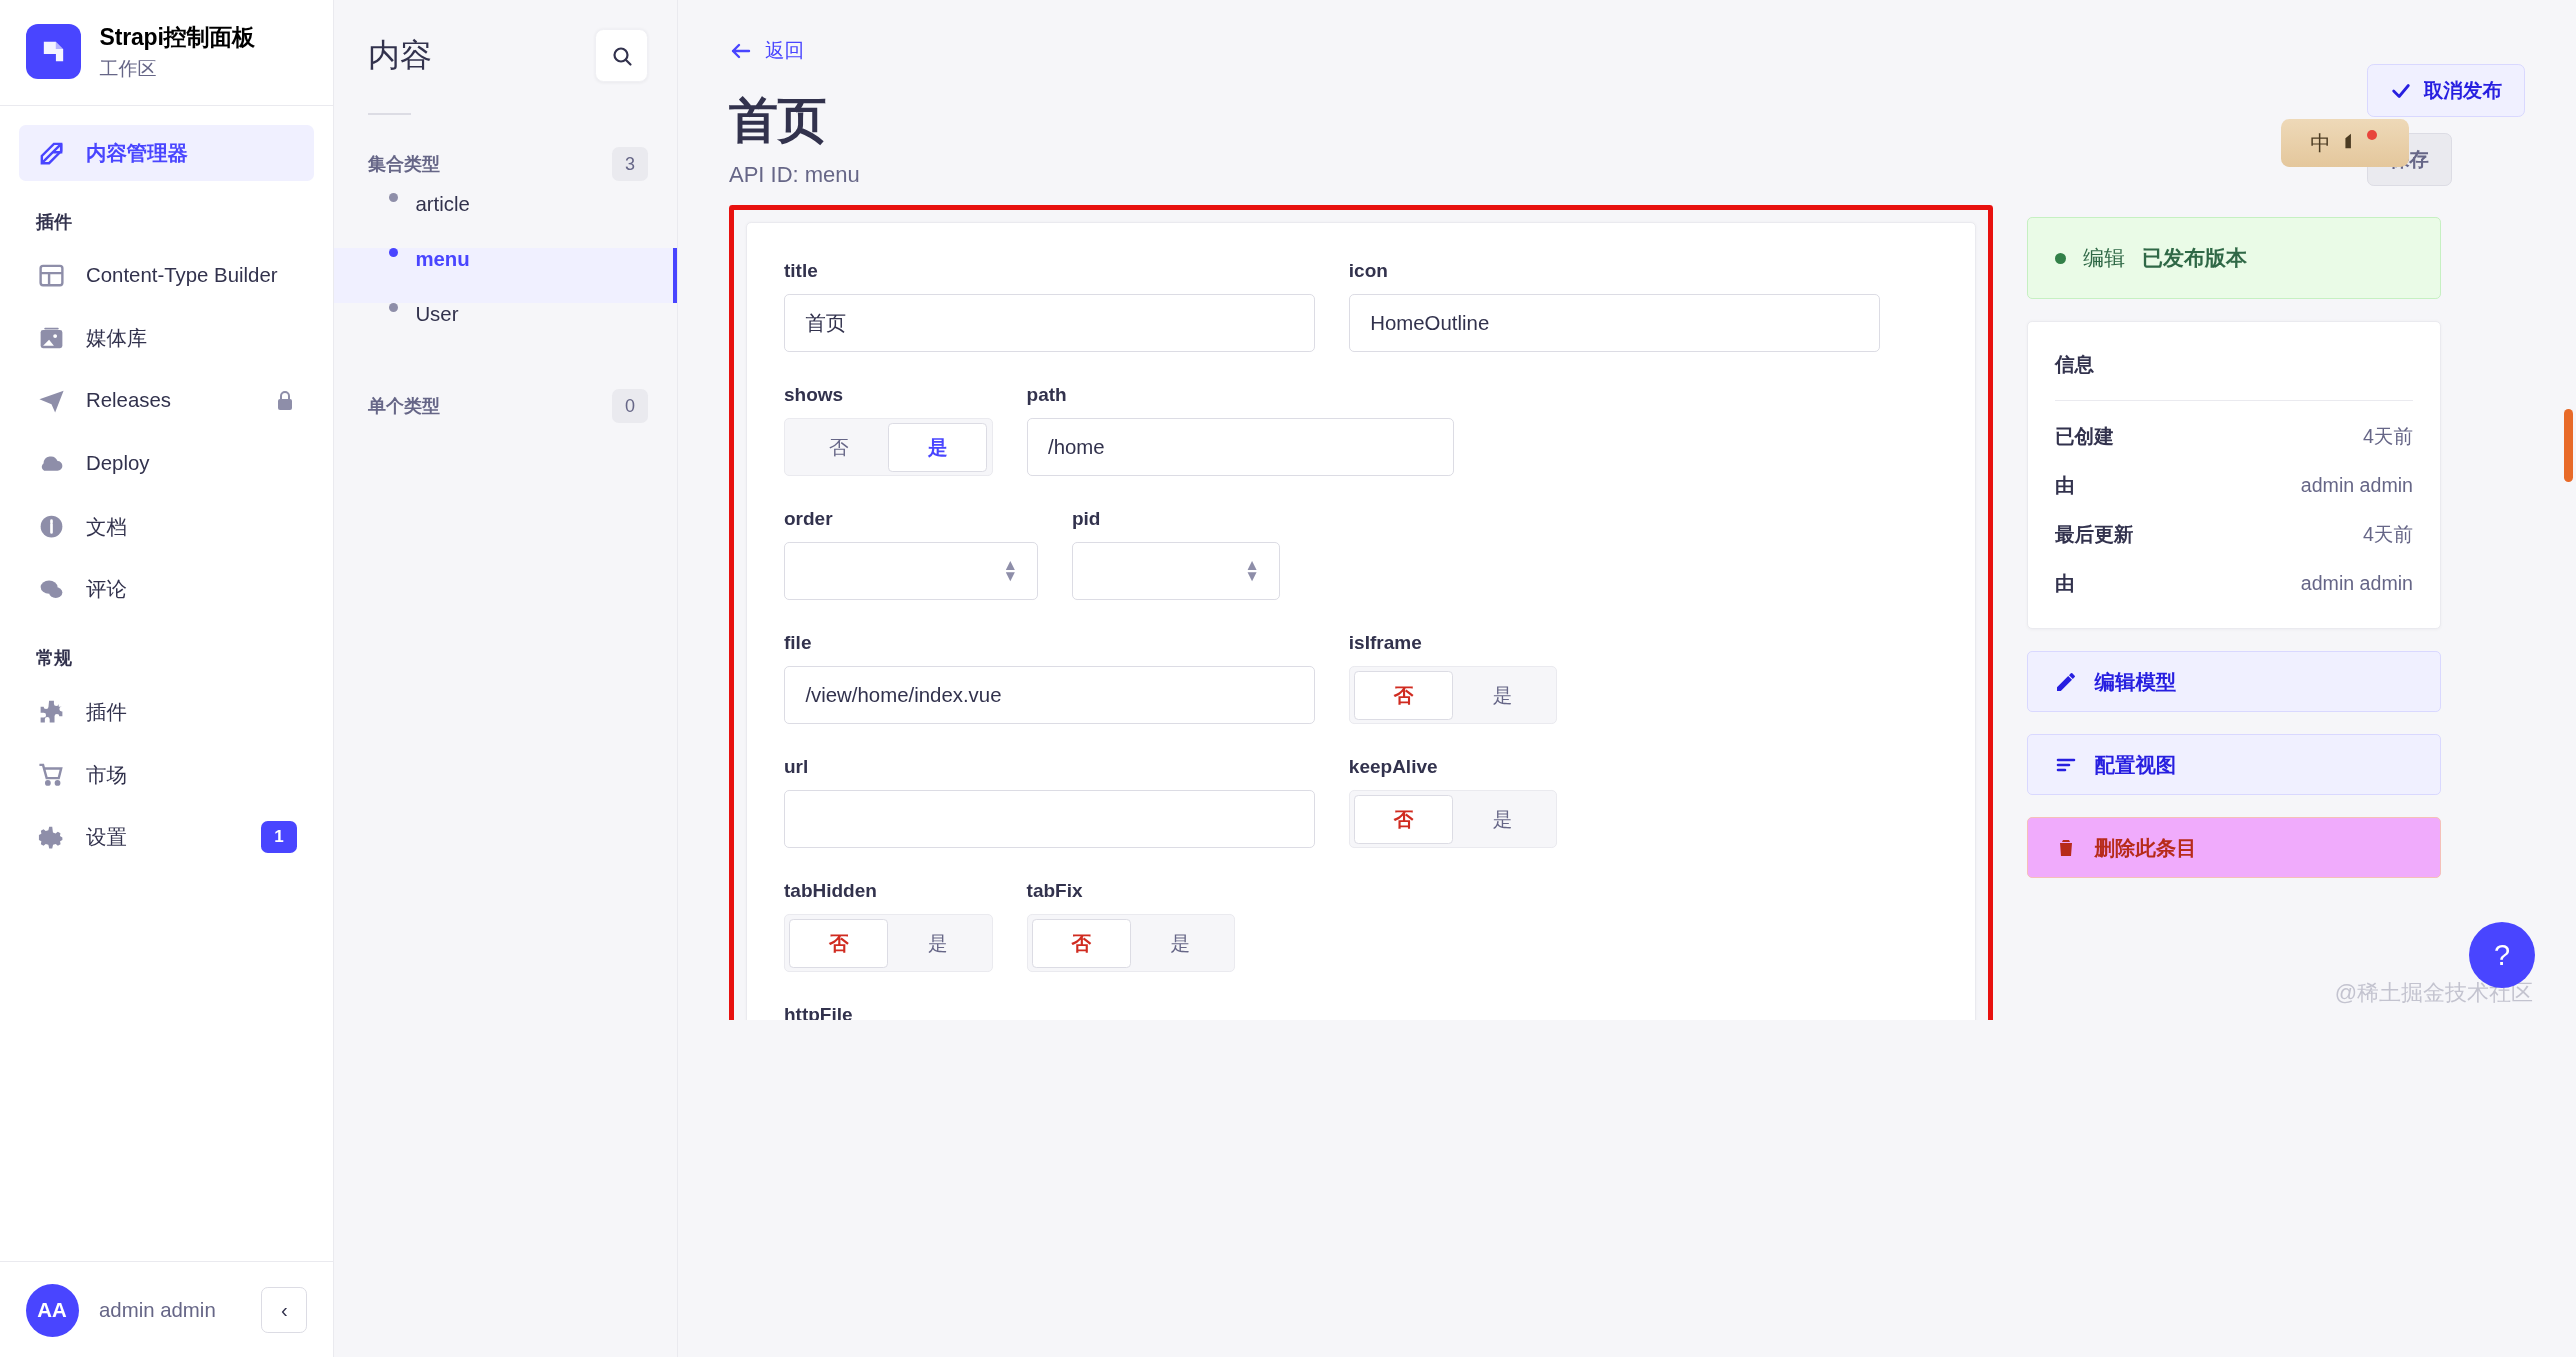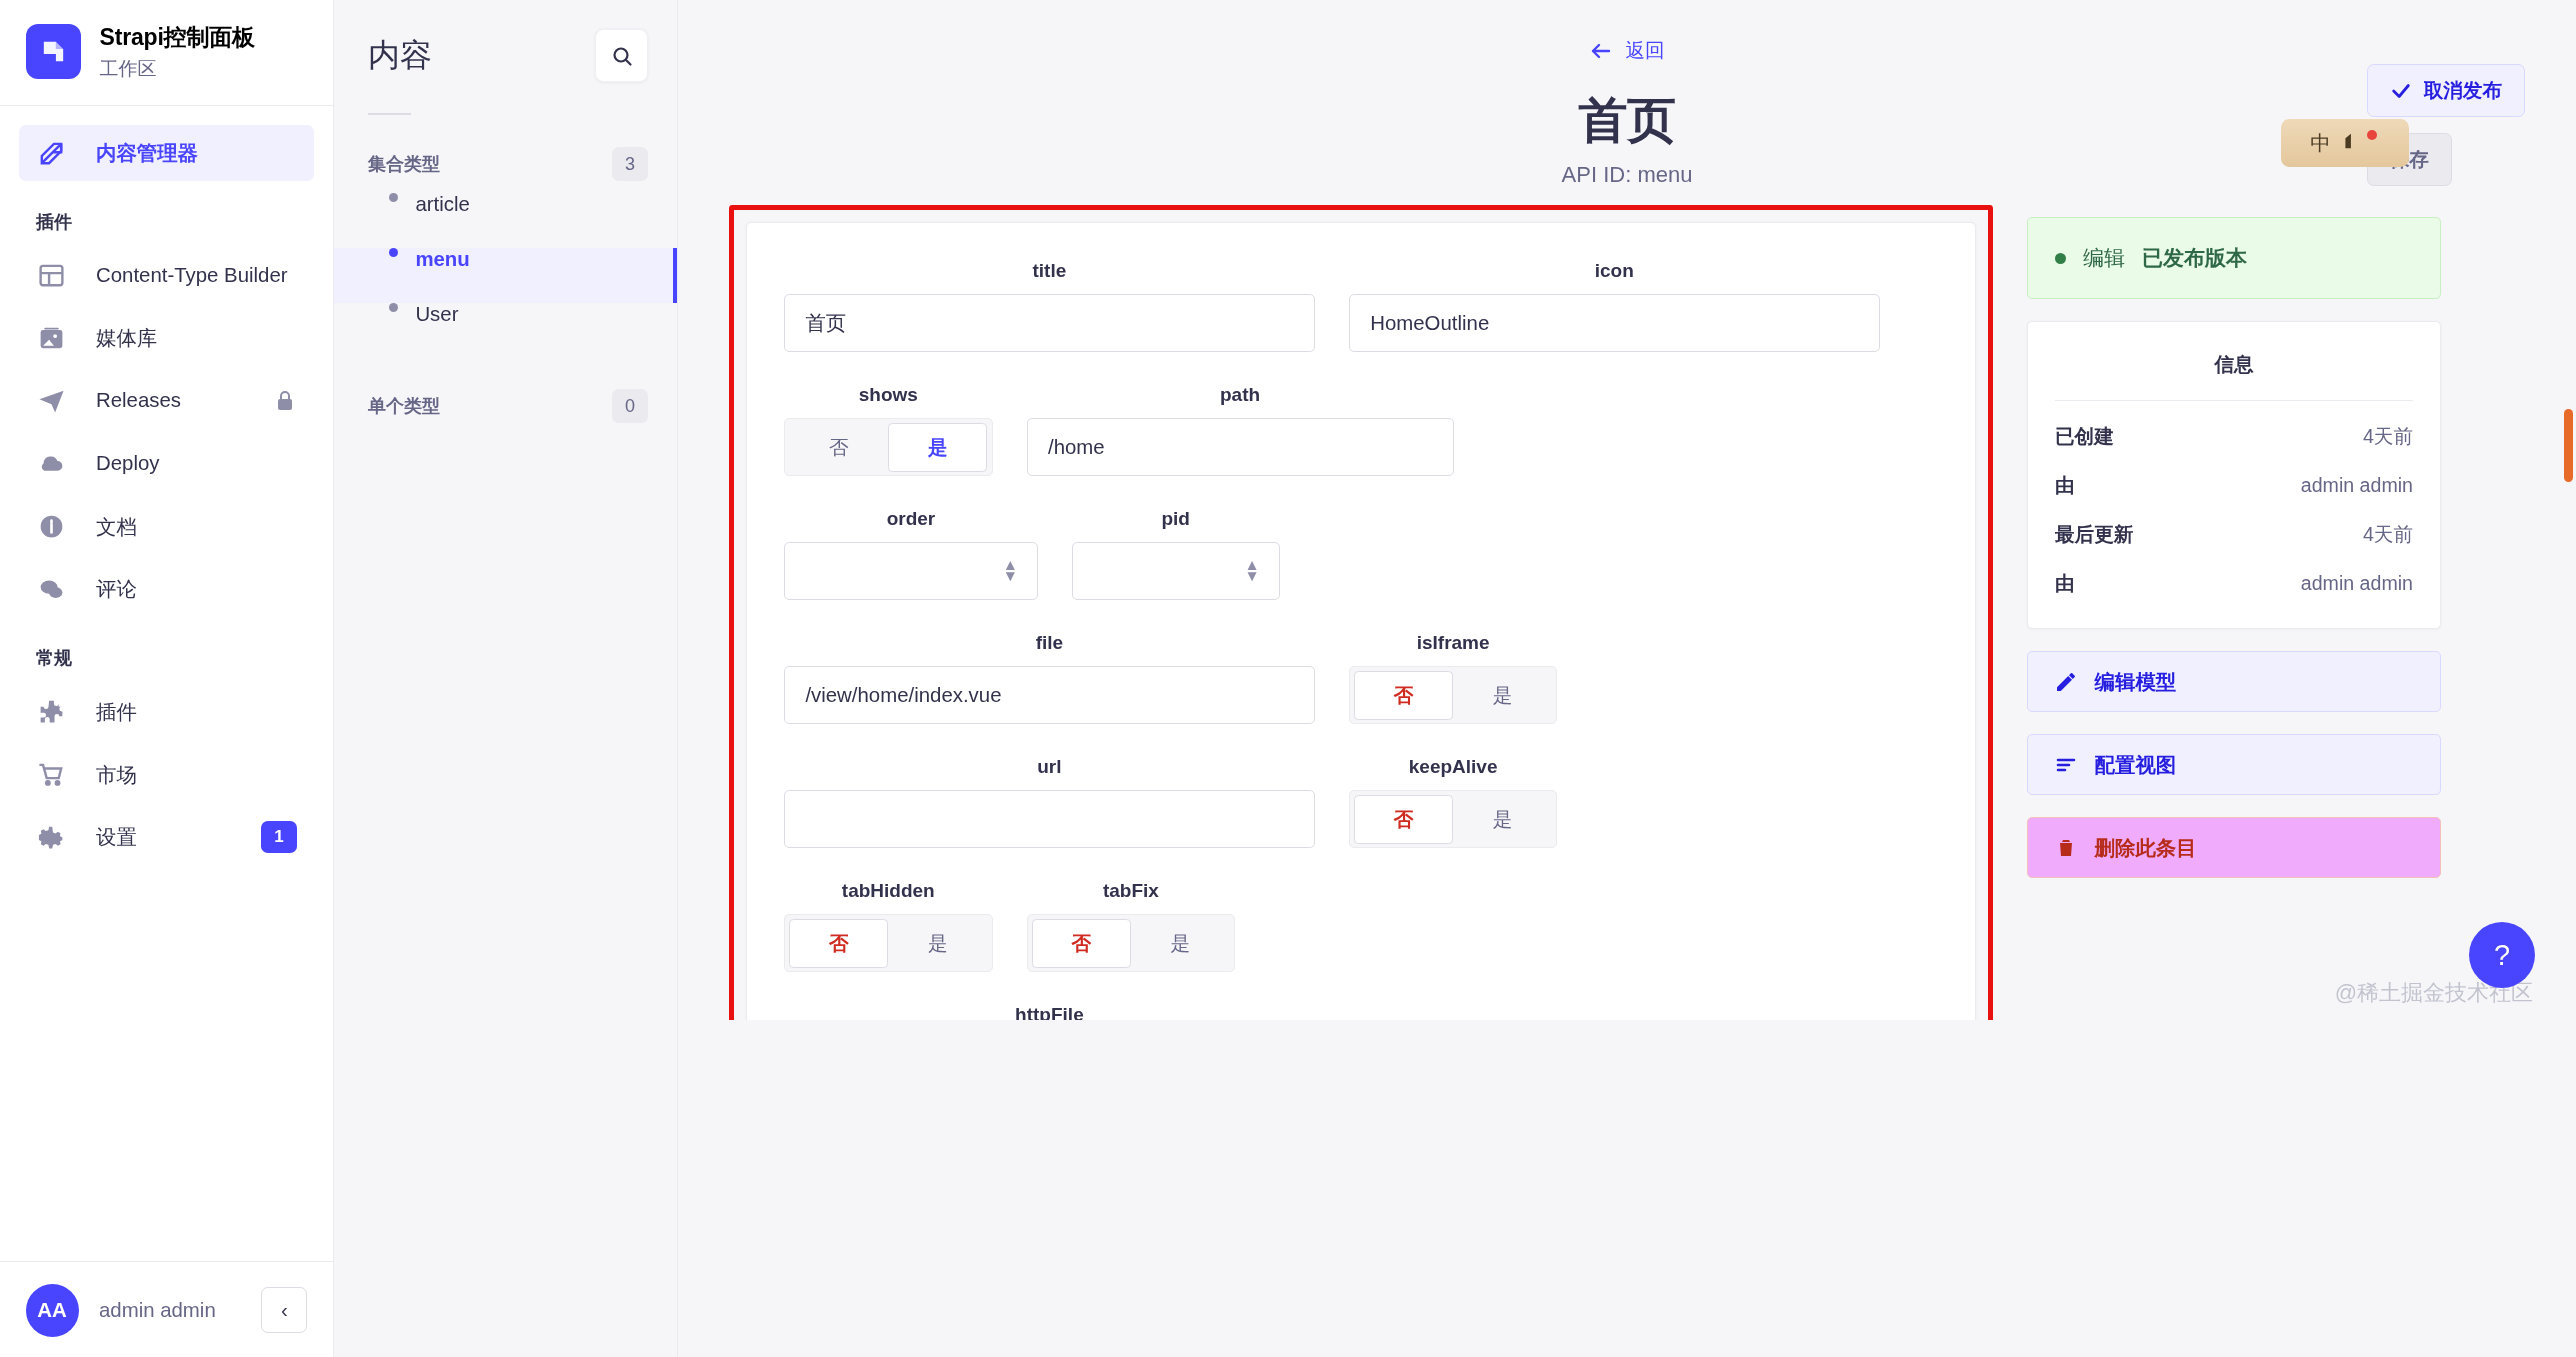--- a/index.html
+++ b/index.html
@@ -27,21 +27,21 @@
     width: 55px; height: 55px; border-radius: 12px;
     background: #4945ff; flex: 0 0 55px;
     display: flex; align-items: center; justify-content: center;
   }
   .brand-text { display: flex; flex-direction: column; gap: 2.6px; }
   .brand-title { font-size: 23px; font-weight: bold; color: #000000; letter-spacing: -0.2px; }
   .brand-sub { font-size: 19px; color: #666687; }
 
   .nav-scroll { flex: 1; padding: 19px 19px 0 19px; overflow: hidden; }
   .nav-item {
-    display: flex; align-items: center; gap: 29px;
+    display: flex; align-items: center; gap: 19px;
     height: 56px; padding: 0 17px; border-radius: 6.8px;
     color: #32324d; font-size: 20.4px; cursor: pointer;
     margin-bottom: 6.8px; position: relative;
   }
   .nav-item.active { background: #f0f0ff; color: #4945ff; font-weight: 600; }
   .nav-item .ic { width: 31px; height: 31px; flex: 0 0 31px; display:flex; align-items:center; justify-content:center; }
   .nav-item .ic svg { width: 29px; height: 29px; }
   .nav-label { flex: 1; white-space: nowrap; }
   .nav-section {
     font-size: 18px; font-weight: bold; color: #32324d;
@@ -105,21 +105,21 @@
   }
   .ct-item .dot { width: 9.4px; height: 9.4px; border-radius: 50%; background: #8e8ea9; flex:0 0 9.4px; }
   .ct-item.active { background: #f0f0ff; color: #4945ff; font-weight: 600; }
   .ct-item.active .dot { background: #4945ff; }
   .ct-item.active::after {
     content: ""; position: absolute; right: 0; top: 0; bottom: 0;
     width: 4.3px; background: #4945ff;
   }
 
   
-  .main { flex: 1; height: 1020px; position: relative; overflow: hidden; text-align: center; }
+  .main { flex: 1; height: 1020px; position: relative; overflow: hidden; }
   .main-head { padding: 37px 51px 0 51px; position: relative; }
   .back-link {
     display: inline-flex; align-items: center; gap: 12px;
     color: #4945ff; font-size: 19.6px; cursor: pointer; font-weight: 500;
   }
   .page-title { font-size: 49px; font-weight: bold; color: #32324d; margin-top: 22px; letter-spacing: -0.4px; }
   .api-id { font-size: 22px; color: #666687; margin-top: 8.5px; }
 
   .head-actions {
     position: absolute; right: 51px; top: 64px;

